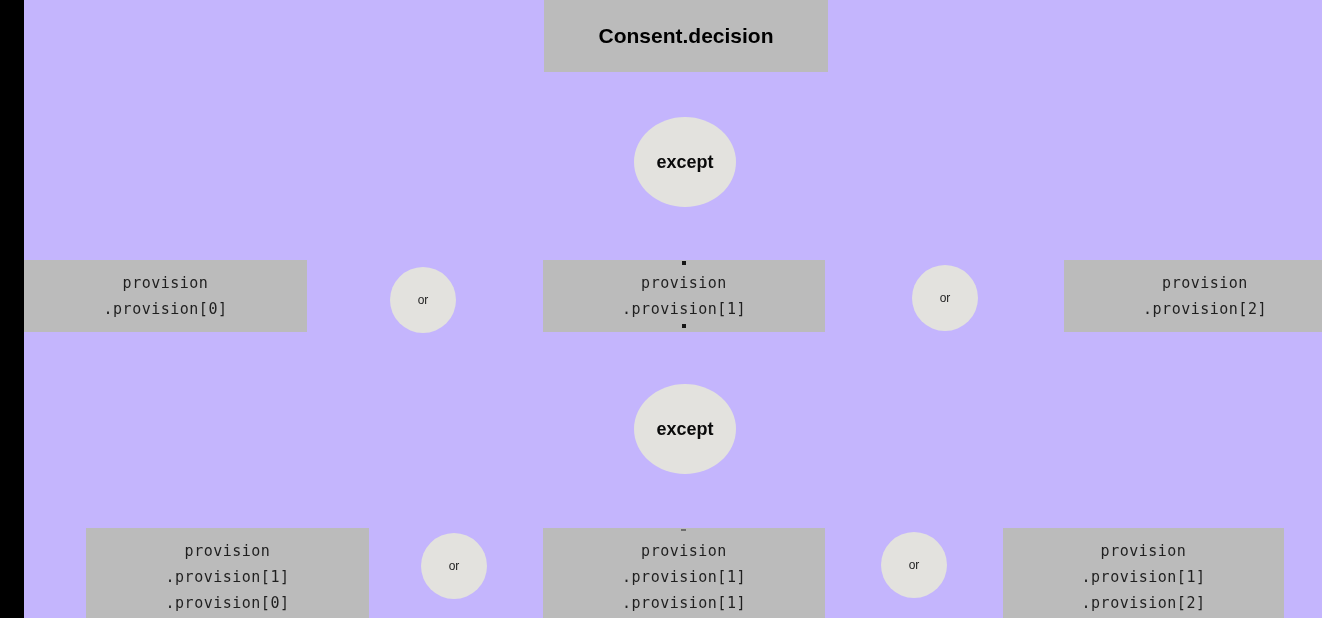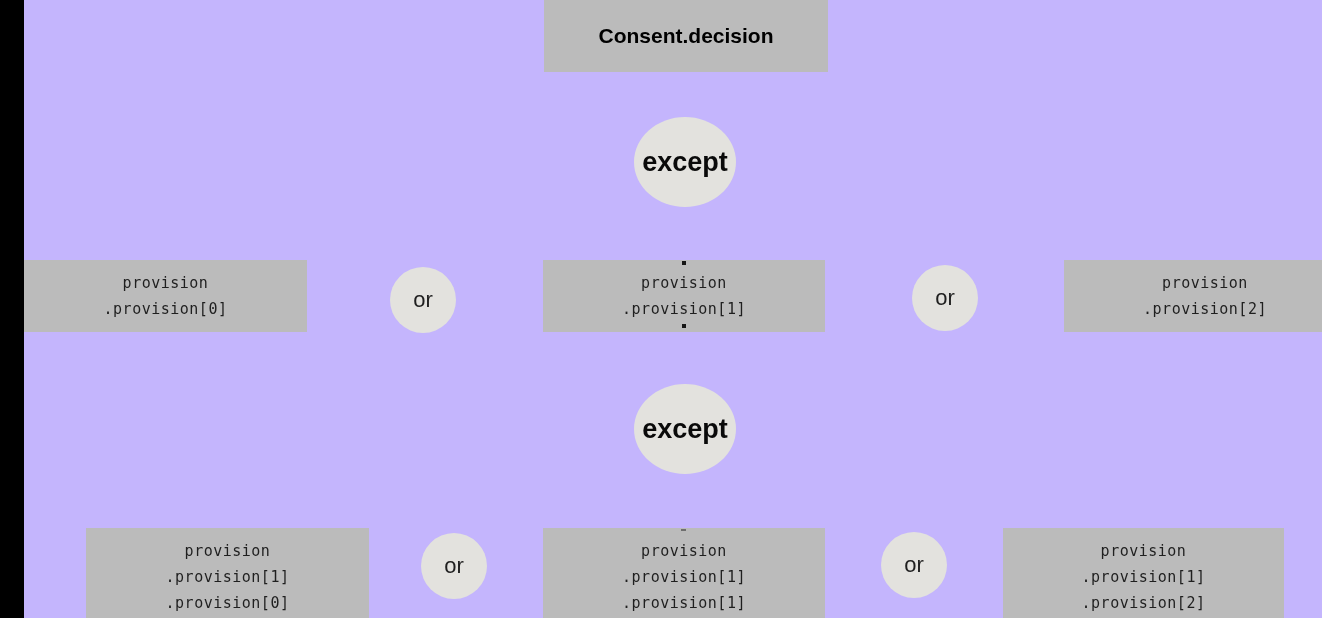--- a/index.html
+++ b/index.html
@@ -41,25 +41,25 @@
   .ellipse {
     position: absolute;
     background: #e3e2de;
     border-radius: 50%;
     display: flex;
     align-items: center;
     justify-content: center;
   }
   .except-label {
     font-weight: bold;
-    font-size: 27px;
+    font-size: 18px;
     color: #0a0a0a;
   }
   .or-label {
-    font-size: 22px;
+    font-size: 12px;
     color: #1f1f1f;
   }
   .dot {
     position: absolute;
     background: #161616;
   }
   .dot-faint {
     background: #6e6e6e;
   }
 </style>

